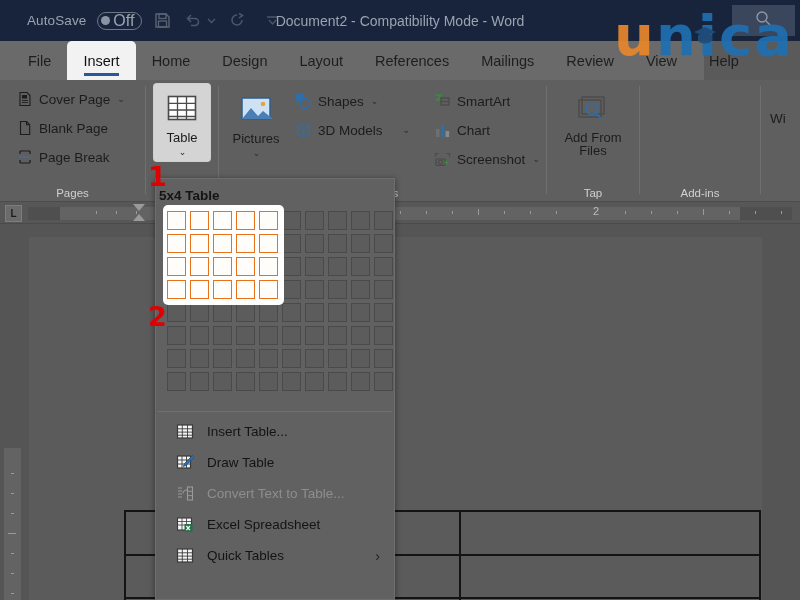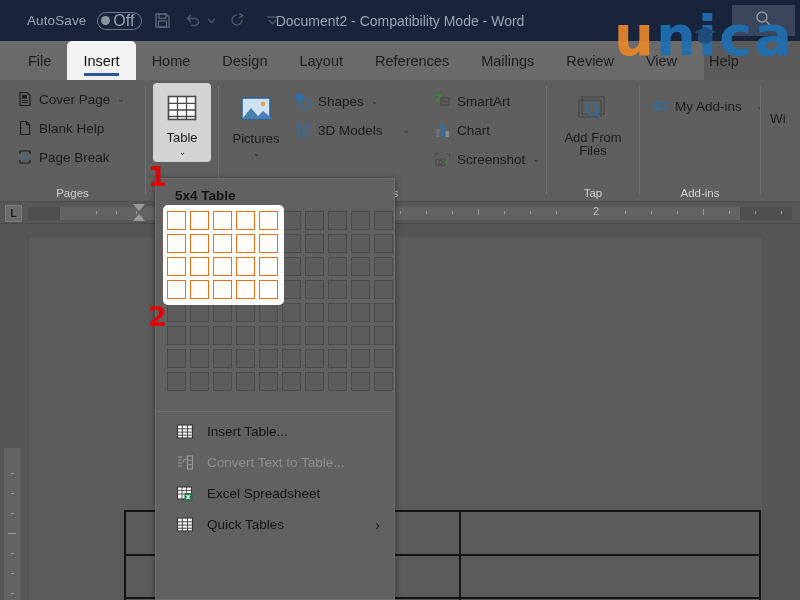--- a/index.html
+++ b/index.html
@@ -199,21 +199,21 @@
   
   .dropdown {
     position: absolute; left: 155px; top: 178px;
     width: 240px; height: 422px;
     background: #616161;
     box-shadow: 0 1px 6px rgba(0,0,0,.45);
     border: 1px solid #6e6e6e;
   }
   .dd-header {
     height: 32px; display: flex; align-items: center;
-    padding-left: 19px;
+    padding-left: 3px;
     font-size: 13.5px; font-weight: bold; color: #141414; text-align: right;
   }
   .gridwrap {
     position: relative;
     margin: 0 0 0 11px;
     width: 222px; height: 192px;
   }
   .gridcell {
     position: absolute;
     width: 19px; height: 19px;
@@ -388,21 +388,21 @@
             <span>Cover Page</span>
             <span class="chev">⌄</span>
           </div>
           <div class="smallbtn">
             <span class="ic">
               <svg width="16" height="16" viewBox="0 0 16 16">
                   <path d="M3.5 1.5h6l3.2 3.2v9.8H3.5z" fill="none" stroke="#1c1c1c" stroke-width="1.1"></path>
                   <path d="M9.5 1.5v3.2h3.2" fill="none" stroke="#1c1c1c" stroke-width="1.1"></path>
                 </svg>
             </span>
-            <span>Blank Help</span>
+            <span>Blank Page</span>
           </div>
           <div class="smallbtn">
             <span class="ic">
               <svg width="16" height="16" viewBox="0 0 16 16">
                   <path d="M3 2h10M3 14h10" stroke="#1c1c1c" stroke-width="1.2"></path>
                   <path d="M3 2v3M13 2v3M3 11v3M13 11v3" stroke="#1c1c1c" stroke-width="1.2"></path>
                   <path d="M2 8h2.5M6 8h2.5M10 8h2.5M14 8h.5" stroke="#2b7dc4" stroke-width="1.2"></path>
                 </svg>
             </span>
             <span>Page Break</span>
@@ -519,30 +519,20 @@
           <span style="line-height:13px;text-align:center">Add From Files</span>
         </div>
       </div>
       <div class="glabel">Tap</div>
     </div>
     <div class="sep" style="left:639px"></div>
 
     <div class="rgroup" style="left:642px;width:116px">
       <div class="body" style="padding-left:6px;padding-top:14px">
         <div class="col" style="gap:14px">
-          <div class="smallbtn">
-            <span class="ic">
-              <svg width="17" height="17" viewBox="0 0 17 17">
-                  <path d="M7 3.5l5 0 3 4-3 4-5 0-3-4z" fill="none" stroke="#2f6fa8" stroke-width="1.4"></path>
-                  <circle cx="4" cy="9.5" r="2.3" fill="none" stroke="#2f6fa8" stroke-width="1.3"></circle>
-                </svg>
-            </span>
-            <span>My Add-ins</span>
-            <span class="chev" style="margin-left:8px">⌄</span>
-          </div>
         </div>
       </div>
       <div class="glabel">Add-ins</div>
     </div>
     <div class="sep" style="left:760px"></div>
 
     <div class="rgroup" style="left:764px;width:40px">
       <div class="body" style="padding-top:26px;padding-left:2px">
         <div class="smallbtn">
           <span>Wi</span>
@@ -695,20 +685,30 @@
     <div class="mitem">
       <span class="mic">
         <svg width="18" height="17" viewBox="0 0 18 17">
             <rect x="1.5" y="2" width="15" height="13" fill="#f4f4f4" stroke="#3a3a3a" stroke-width="1.2"></rect>
             <path d="M1.5 5.8h15M1.5 9.1h15M1.5 12.2h15M6.3 2v13M11.5 2v13" stroke="#3a3a3a" stroke-width=".9"></path>
           </svg>
       </span>
       <span>Insert Table...</span>
     </div>
 
+    <div class="mitem">
+      <span class="mic">
+        <svg width="18" height="17" viewBox="0 0 18 17">
+            <rect x="1.5" y="2" width="13" height="12" fill="#f4f4f4" stroke="#3a3a3a" stroke-width="1.2"></rect>
+            <path d="M1.5 6h13M1.5 10h13M6 2v12M10.5 2v12" stroke="#3a3a3a" stroke-width=".9"></path>
+            <path d="M16.5 1.5l-8 8 -1.2 3 3-1.2 8-8z" fill="#2f6fa8" stroke="#1d4f7d" stroke-width=".8"></path>
+          </svg>
+      </span>
+      <span>Draw Table</span>
+    </div>
 
     <div class="mitem disabled">
       <span class="mic">
         <svg width="18" height="17" viewBox="0 0 18 17">
             <path d="M2 3h4M2 6h4M2 9h4M2 12h4" stroke="#9a9a9a" stroke-width="1.1"></path>
             <path d="M7 8.5c0-2 2-3.5 4-3.5" fill="none" stroke="#9a9a9a" stroke-width="1.1"></path>
             <rect x="11.5" y="2" width="5" height="13" fill="none" stroke="#9a9a9a" stroke-width="1.1"></rect>
             <path d="M11.5 6.3h5M11.5 10.6h5" stroke="#9a9a9a" stroke-width=".9"></path>
           </svg>
       </span>

